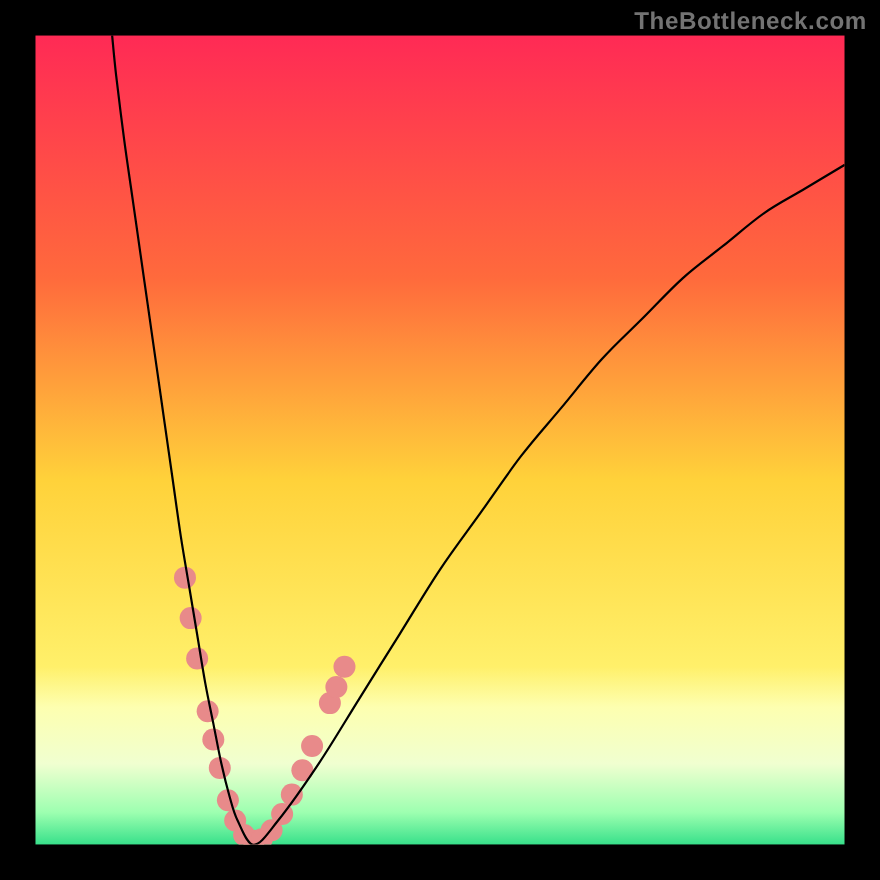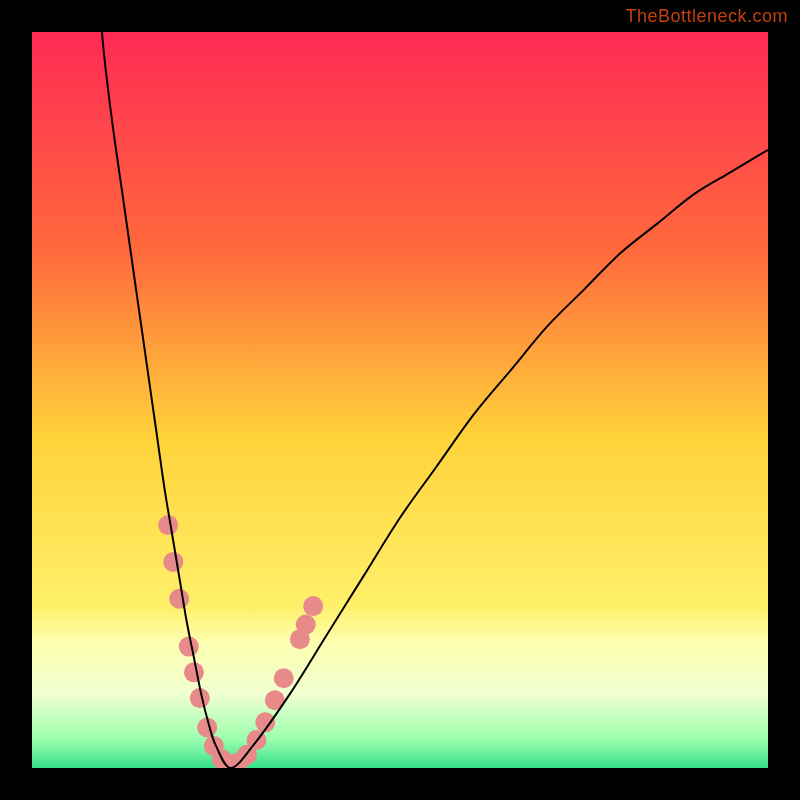--- a/index.html
+++ b/index.html
@@ -14,23 +14,23 @@
   .frame {
     position: relative;
     width: 800px;
     height: 800px;
     background: #000;
   }
   .watermark {
     position: absolute;
     top: 6px;
     right: 12px;
-    color: #c2410c;
-    font-size: 18px;
-    font-weight: 400;
+    color: #737373;
+    font-size: 22px;
+    font-weight: 700;
     letter-spacing: 0.5px;
     z-index: 10;
   }
   .plot-area {
     position: absolute;
     left: 32px;
     top: 32px;
     width: 736px;
     height: 736px;
     overflow: hidden;

